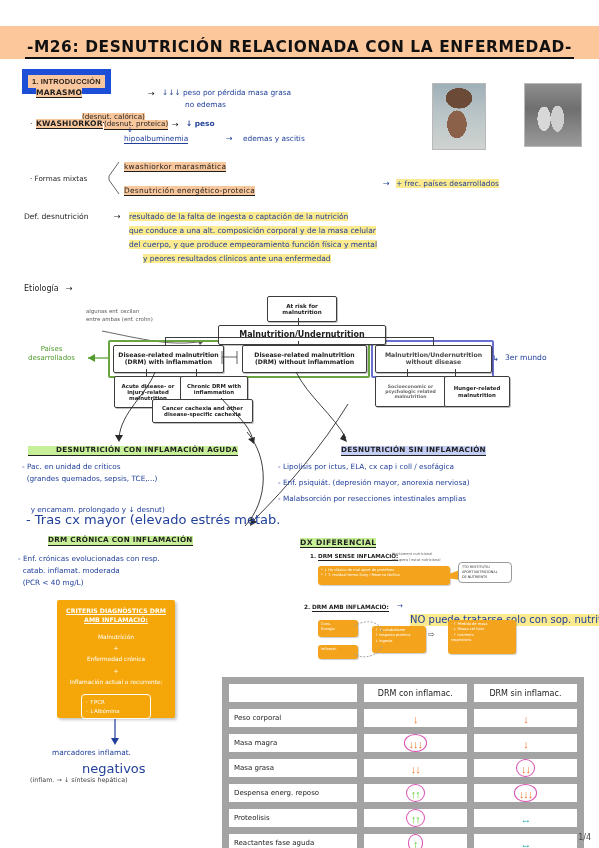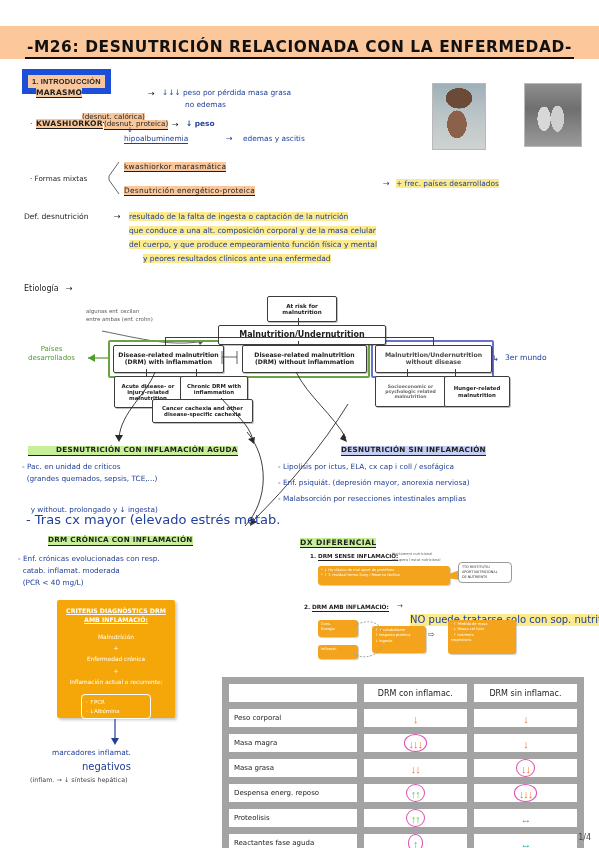--- a/index.html
+++ b/index.html
@@ -201,21 +201,21 @@
 </svg>
 <svg style="position:absolute;left:230px;top:398px;" width="130" height="140">
   <path d="M118 6 C92 48, 60 86, 22 124" fill="none" stroke="#2a2a2a" stroke-width="0.9"></path>
   <path d="M20 128 l1 -8 l6 4 z" fill="#2a2a2a"></path>
 </svg>
 
 <div class="ht dark hl-gr und" style="left:28px;top:446px;font-size:7.2px;font-weight:700;letter-spacing:.3px;padding-left:28px;">DESNUTRICIÓN CON INFLAMACIÓN AGUDA</div>
 <div class="ht blue" style="left:22px;top:463px;font-size:7.3px;">- Pac. en unidad de críticos</div>
 <div class="ht blue" style="left:22px;top:475px;font-size:7.3px;">  (grandes quemados, sepsis, TCE,...)</div>
 <div class="ht blue" style="left:26px;top:512px;font-size:13px;">- Tras cx mayor (elevado estrés metab.</div>
-<div class="ht blue" style="left:26px;top:506px;font-size:7.3px;">  y without. prolongado y ↓ ingesta)</div>
+<div class="ht blue" style="left:26px;top:506px;font-size:7.3px;">  y encamam. prolongado y ↓ desnut)</div>
 
 <svg style="position:absolute;left:243px;top:430px;" width="40" height="100">
   <path d="M4 2 C26 28, 26 70, 2 96" fill="none" stroke="#2a2a2a" stroke-width="0.9"></path>
 </svg>
 
 <div class="ht dark hl-bl und" style="left:341px;top:446px;font-size:7.2px;font-weight:700;letter-spacing:.3px;">DESNUTRICIÓN SIN INFLAMACIÓN</div>
 <div class="ht blue" style="left:278px;top:463px;font-size:7.3px;">- Lipolisis por ictus, ELA, cx cap i coll / esofágica</div>
 <div class="ht blue" style="left:278px;top:479px;font-size:7.3px;">- Enf. psiquiát. (depresión mayor, anorexia nerviosa)</div>
 <div class="ht blue" style="left:278px;top:495px;font-size:7.3px;">- Malabsorción por resecciones intestinales amplias</div>
 
@@ -237,21 +237,21 @@
   <div class="oc-inner">
     <div>· ↑PCR</div>
     <div>· ↓Albúmina</div>
   </div>
 </div>
 <svg style="position:absolute;left:108px;top:719px;" width="14" height="28">
   <path d="M7 0 L7 22" fill="none" stroke="#21409a" stroke-width="1.2"></path>
   <path d="M7 26 l-4 -7 l8 0 z" fill="#21409a"></path>
 </svg>
 <div class="ht blue" style="left:52px;top:748px;font-size:7.4px;">marcadores inflamat.</div>
-<div class="ht blue" style="left:82px;top:761px;font-size:10px;">negativos</div>
+<div class="ht blue" style="left:82px;top:761px;font-size:13px;">negativos</div>
 <div class="ht dark" style="left:30px;top:777px;font-size:6.4px;color:#444;">(inflam. → ↓ síntesis hepática)</div>
 
 <div class="ht dark hl-gr und" style="left:300px;top:538px;font-size:7.6px;font-weight:700;letter-spacing:.4px;">DX DIFERENCIAL</div>
 
 <div class="ht dark" style="left:310px;top:553px;font-size:5.6px;font-weight:700;">1.</div>
 <div class="ht dark und" style="left:318px;top:553px;font-size:5.6px;font-weight:700;">DRM SENSE INFLAMACIÓ:</div>
 <div class="ht dark" style="left:392px;top:551px;font-size:3.6px;line-height:1.7;color:#666;">tractament nutricional
 recupera l'estat nutricional</div>
 
 <div class="ob" style="left:318px;top:566px;width:126px;height:15px;">

